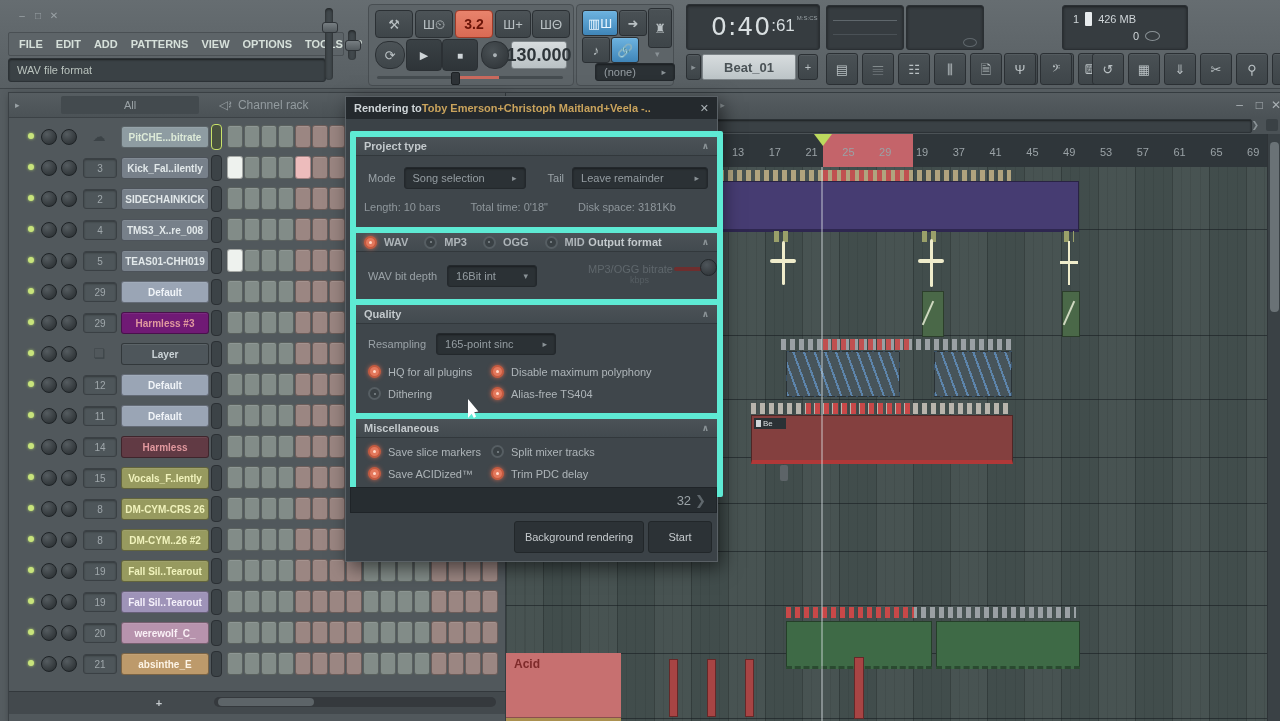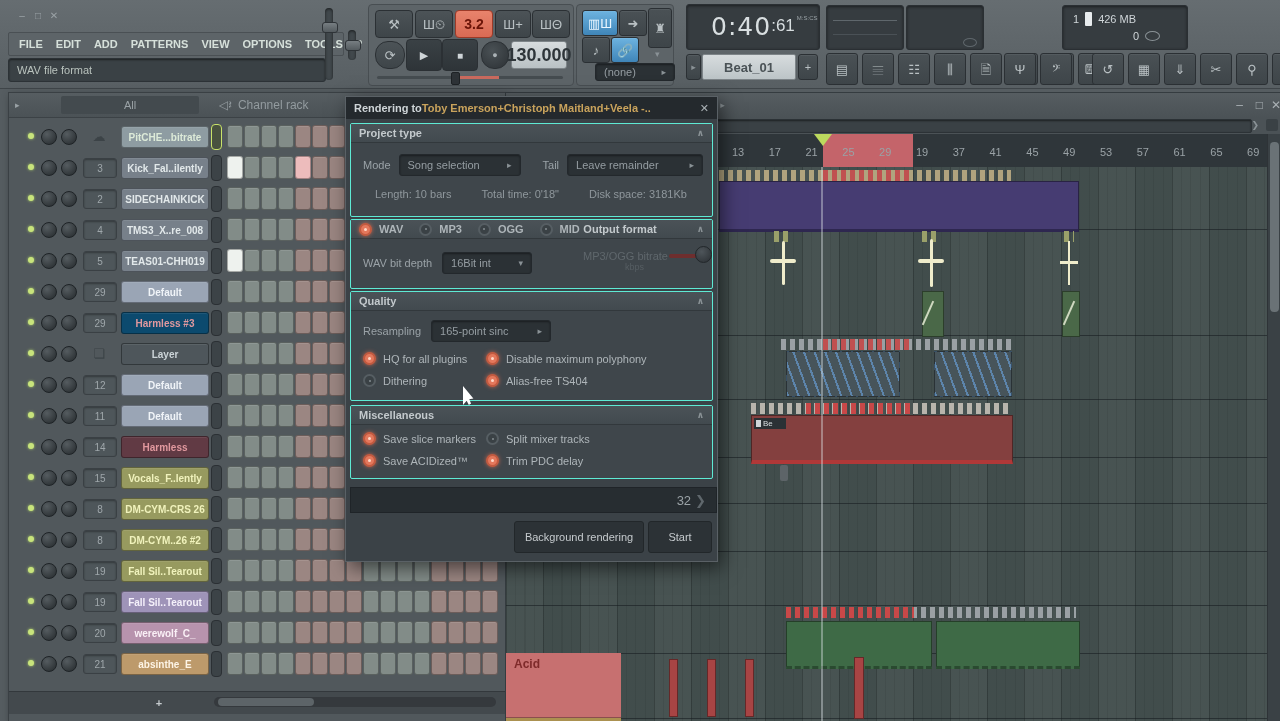--- a/index.html
+++ b/index.html
@@ -64,21 +64,21 @@
      #44504f;}
   .trackline{position:absolute;left:0;width:100%;height:1px;background:rgba(20,26,30,.55);}
   .dots{position:absolute;height:11px;background-image:repeating-linear-gradient(90deg,var(--dc) 0 5px,transparent 5px 9px);
     background-size:100% 4px;background-repeat:repeat-y;}
   .clip{position:absolute;border:1px solid rgba(0,0,0,.4);}
   .sparkV{position:absolute;background:#efeccb;}
   .trklabel{position:absolute;left:0;width:115px;display:flex;align-items:flex-start;padding:4px 0 0 8px;font-weight:bold;font-size:12px;box-sizing:border-box;border-bottom:1px solid rgba(0,0,0,.3);}
   
   #dialog{left:345px;top:96px;width:371px;height:464px;background:#3b4247;border:1px solid #5a6166;box-shadow:4px 6px 18px rgba(0,0,0,.55);}
   #dlg-title{position:absolute;left:0;top:0;width:100%;height:22px;background:#24292d;display:flex;align-items:center;padding:0 8px;box-sizing:border-box;}
-  .group{position:absolute;left:4px;width:361px;background:#3f464b;border:1px solid #5eead4;border-radius:2px;}
+  .group{position:absolute;left:4px;width:361px;background:#3f464b;border:6px solid #5eead4;border-radius:2px;margin-top:8px;}
   .group-h{height:18px;background:linear-gradient(#4b5257,#424a4f);border-bottom:1px solid #32383c;display:flex;align-items:center;
     padding:0 8px;color:#c3c9cc;font-weight:bold;justify-content:space-between;}
   .dlabel{color:#9aa2a7;}
   .ddown{background:#2b3135;border:1px solid #23282c;border-radius:3px;color:#959da2;display:inline-flex;align-items:center;
     justify-content:space-between;padding:0 8px;height:20px;box-shadow:inset 0 1px 2px rgba(0,0,0,.4);}
   .ledopt{display:flex;align-items:center;gap:7px;color:#aeb5b9;}
   .ledc{width:13px;height:13px;border-radius:50%;border:2px solid #565e63;background:#3a4145;box-sizing:border-box;position:relative;}
   .ledc.on{border-color:#c25a40;background:#e4785c;box-shadow:0 0 4px rgba(230,110,80,.8);}
   .ledc.on::after{content:"";position:absolute;left:3px;top:3px;width:3px;height:3px;border-radius:50%;background:#ffd8c8;}
   .ledc.off::after{content:"";position:absolute;left:3.5px;top:3.5px;width:2px;height:2px;border-radius:50%;background:#848c90;}
@@ -427,21 +427,21 @@
           <span class="step" style="left: 422px; background: linear-gradient(rgb(155, 134, 130), rgb(155, 134, 130));"></span>
           <span class="step" style="left: 439px; background: linear-gradient(rgb(155, 134, 130), rgb(155, 134, 130));"></span>
           <span class="step" style="left: 456px; background: linear-gradient(rgb(155, 134, 130), rgb(155, 134, 130));"></span>
           <span class="step" style="left: 473px; background: linear-gradient(rgb(155, 134, 130), rgb(155, 134, 130));"></span>
         </div>
         <div class="ch-row" style="top: 186px;">
           <span class="led"></span>
           <span class="knob" style="left: 32px;"></span>
           <span class="knob" style="left: 52px;"></span>
           <div class="numbadge">29</div>
-          <div class="chname" style="background: #0c4a6e; color: rgb(224, 152, 158);">Harmless #3</div>
+          <div class="chname" style="background: #701a75; color: rgb(224, 152, 158);">Harmless #3</div>
           <div class="chslider"></div>
           <span class="step" style="left: 218px; background: linear-gradient(rgb(130, 140, 136), rgb(130, 140, 136));"></span>
           <span class="step" style="left: 235px; background: linear-gradient(rgb(130, 140, 136), rgb(130, 140, 136));"></span>
           <span class="step" style="left: 252px; background: linear-gradient(rgb(130, 140, 136), rgb(130, 140, 136));"></span>
           <span class="step" style="left: 269px; background: linear-gradient(rgb(130, 140, 136), rgb(130, 140, 136));"></span>
           <span class="step" style="left: 286px; background: linear-gradient(rgb(155, 134, 130), rgb(155, 134, 130));"></span>
           <span class="step" style="left: 303px; background: linear-gradient(rgb(155, 134, 130), rgb(155, 134, 130));"></span>
           <span class="step" style="left: 320px; background: linear-gradient(rgb(155, 134, 130), rgb(155, 134, 130));"></span>
           <span class="step" style="left: 337px; background: linear-gradient(rgb(155, 134, 130), rgb(155, 134, 130));"></span>
           <span class="step" style="left: 354px; background: linear-gradient(rgb(130, 140, 136), rgb(130, 140, 136));"></span>
@@ -860,21 +860,21 @@
         <span class="ddown" style="width:104px;">
             <span>Song selection</span>
             <span class="chev">▸</span>
           </span>
         <span class="dlabel" style="margin-left:14px;">Tail</span>
         <span class="ddown" style="width:118px;">
             <span>Leave remainder</span>
             <span class="chev">▸</span>
           </span>
       </div>
-      <div class="abs" style="left:24px;top:64px;display:flex;gap:30px;color:#8f979c;">
+      <div class="abs" style="left:8px;top:64px;display:flex;gap:30px;color:#8f979c;">
         <span>Length: 10 bars</span>
         <span>Total time: 0'18"</span>
         <span>Disk space: 3181Kb</span>
       </div>
     </div>
 
     <div class="group" style="top:122px;height:68px;">
       <div class="group-h">
         <span id="format-radios" style="display:flex;gap:16px;align-items:center;">
             <span class="ledopt">

